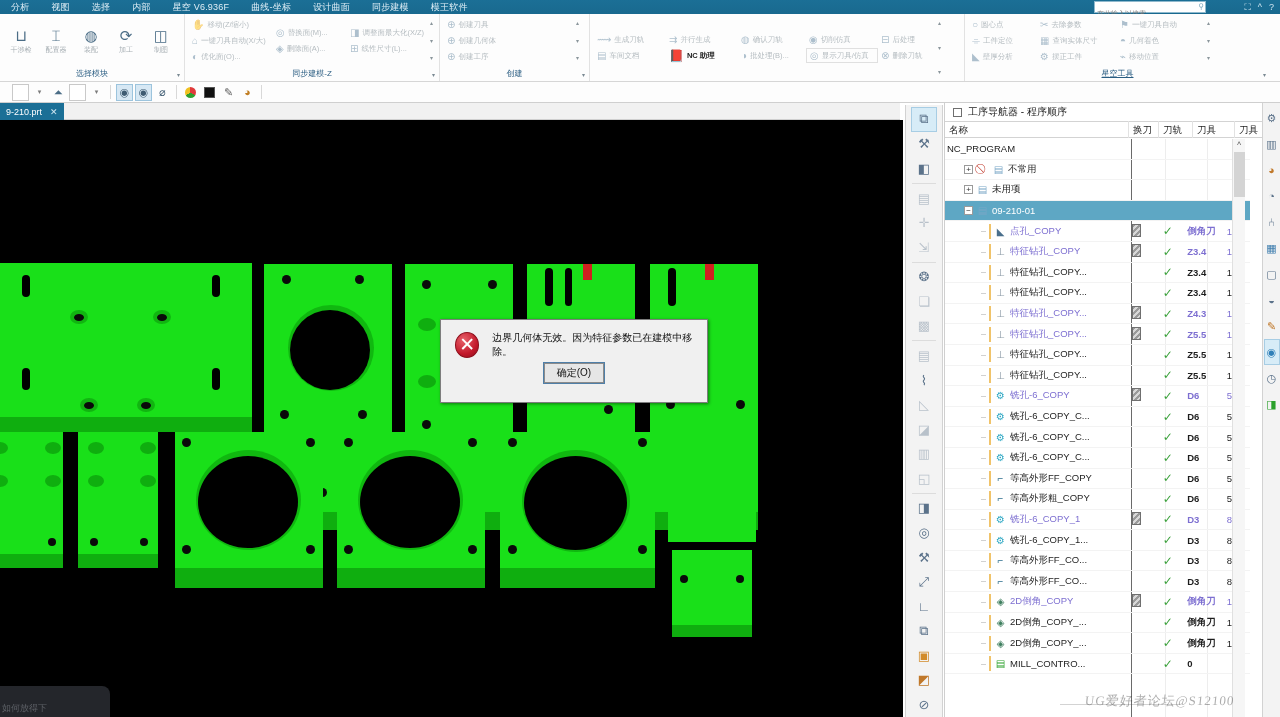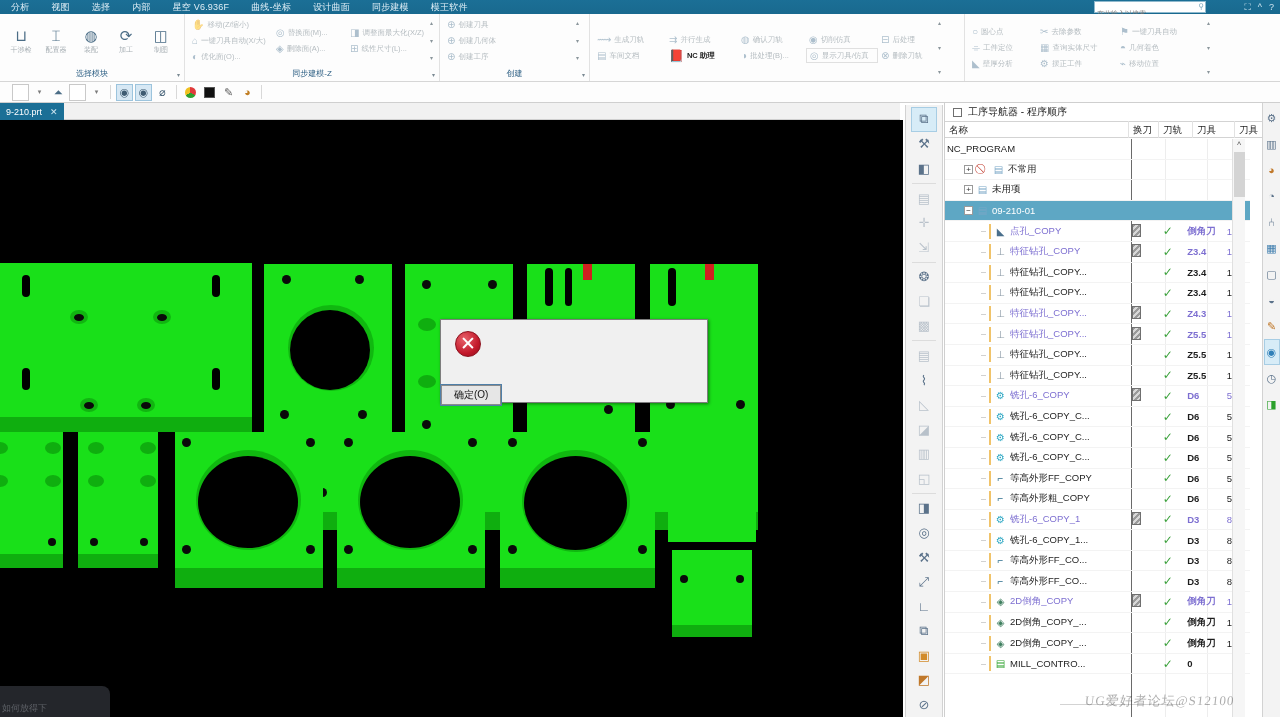--- a/index.html
+++ b/index.html
@@ -186,21 +186,21 @@
     background: #f0f0f0; border: 1px solid #7d7d7d; box-shadow: 1px 1px 3px rgba(0,0,0,.45);
   }
   .dlg .tbar { height: 17px; background: #1b6f96; color:#fff; font-size: 9.5px;
                display:flex; align-items:center; padding-left: 8px; }
   .dlg .bodyrow { display:flex; align-items:center; gap: 13px; padding: 11px 10px 0 14px; }
   .dlg .errico { width: 26px; height: 26px; border-radius:50%;
       background: radial-gradient(circle at 35% 30%, #e8626b 0%, #c2182a 62%, #8d0f1c 100%);
       color:#fff; font-size: 19px; font-weight: bold; line-height: 24px; text-align:center;
       border: 1px solid #8d0f1c; }
   .dlg .msg { font-size: 10px; color:#111; }
-  .dlg .okwrap { display:flex; justify-content:flex-start; margin-top: 28px; }
+  .dlg .okwrap { display:flex; justify-content:center; margin-top: 4px; }
   .dlg .ok { font-size: 10px; padding: 2px 12px; background:#e6e6e6;
              border: 1px solid #8b8b8b; outline: 1px solid #4f7fa8; color:#111; }
 </style>
 </head>
 <body>
 
 <div id="app">
 
   <div class="menubar">
     <span class="mi">分析</span>
@@ -433,20 +433,24 @@
           <div class="smallbtn">
               <span class="gl">⌁</span>
               <span class="tx">移动位置</span>
             </div>
         </div>
         <div class="dotcol">
             <i>▴</i>
             <i>▾</i>
             <i>▾</i>
           </div>
+      </div>
+      <div class="glabel">
+        <span style="text-decoration:underline">星空工具</span>
+        <span class="arr">▾</span>
       </div>
     </div>
   </div>
 
   <div class="qbar">
     <div class="qitem" style="width:6px"></div>
     <div class="qitem box"></div>
     <div class="qitem" style="font-size:7px;color:#7c7c7c">▾</div>
     <div class="qitem" style="color:#4b6d86">⏶</div>
     <div class="qitem box"></div>
@@ -1010,19 +1014,20 @@
     </div>
 
   </div>
 
   <div class="wmline"></div>
   <div class="watermark">UG爱好者论坛@S12100</div>
 
   <div class="dlg">
     <div class="bodyrow">
       <div class="errico">✕</div>
+      <div class="msg">边界几何体无效。因为特征参数已在建模中移除。</div>
     </div>
     <div class="okwrap">
       <button class="ok">确定(O)</button>
     </div>
   </div>
 
 </div>
 
 </body></html>

